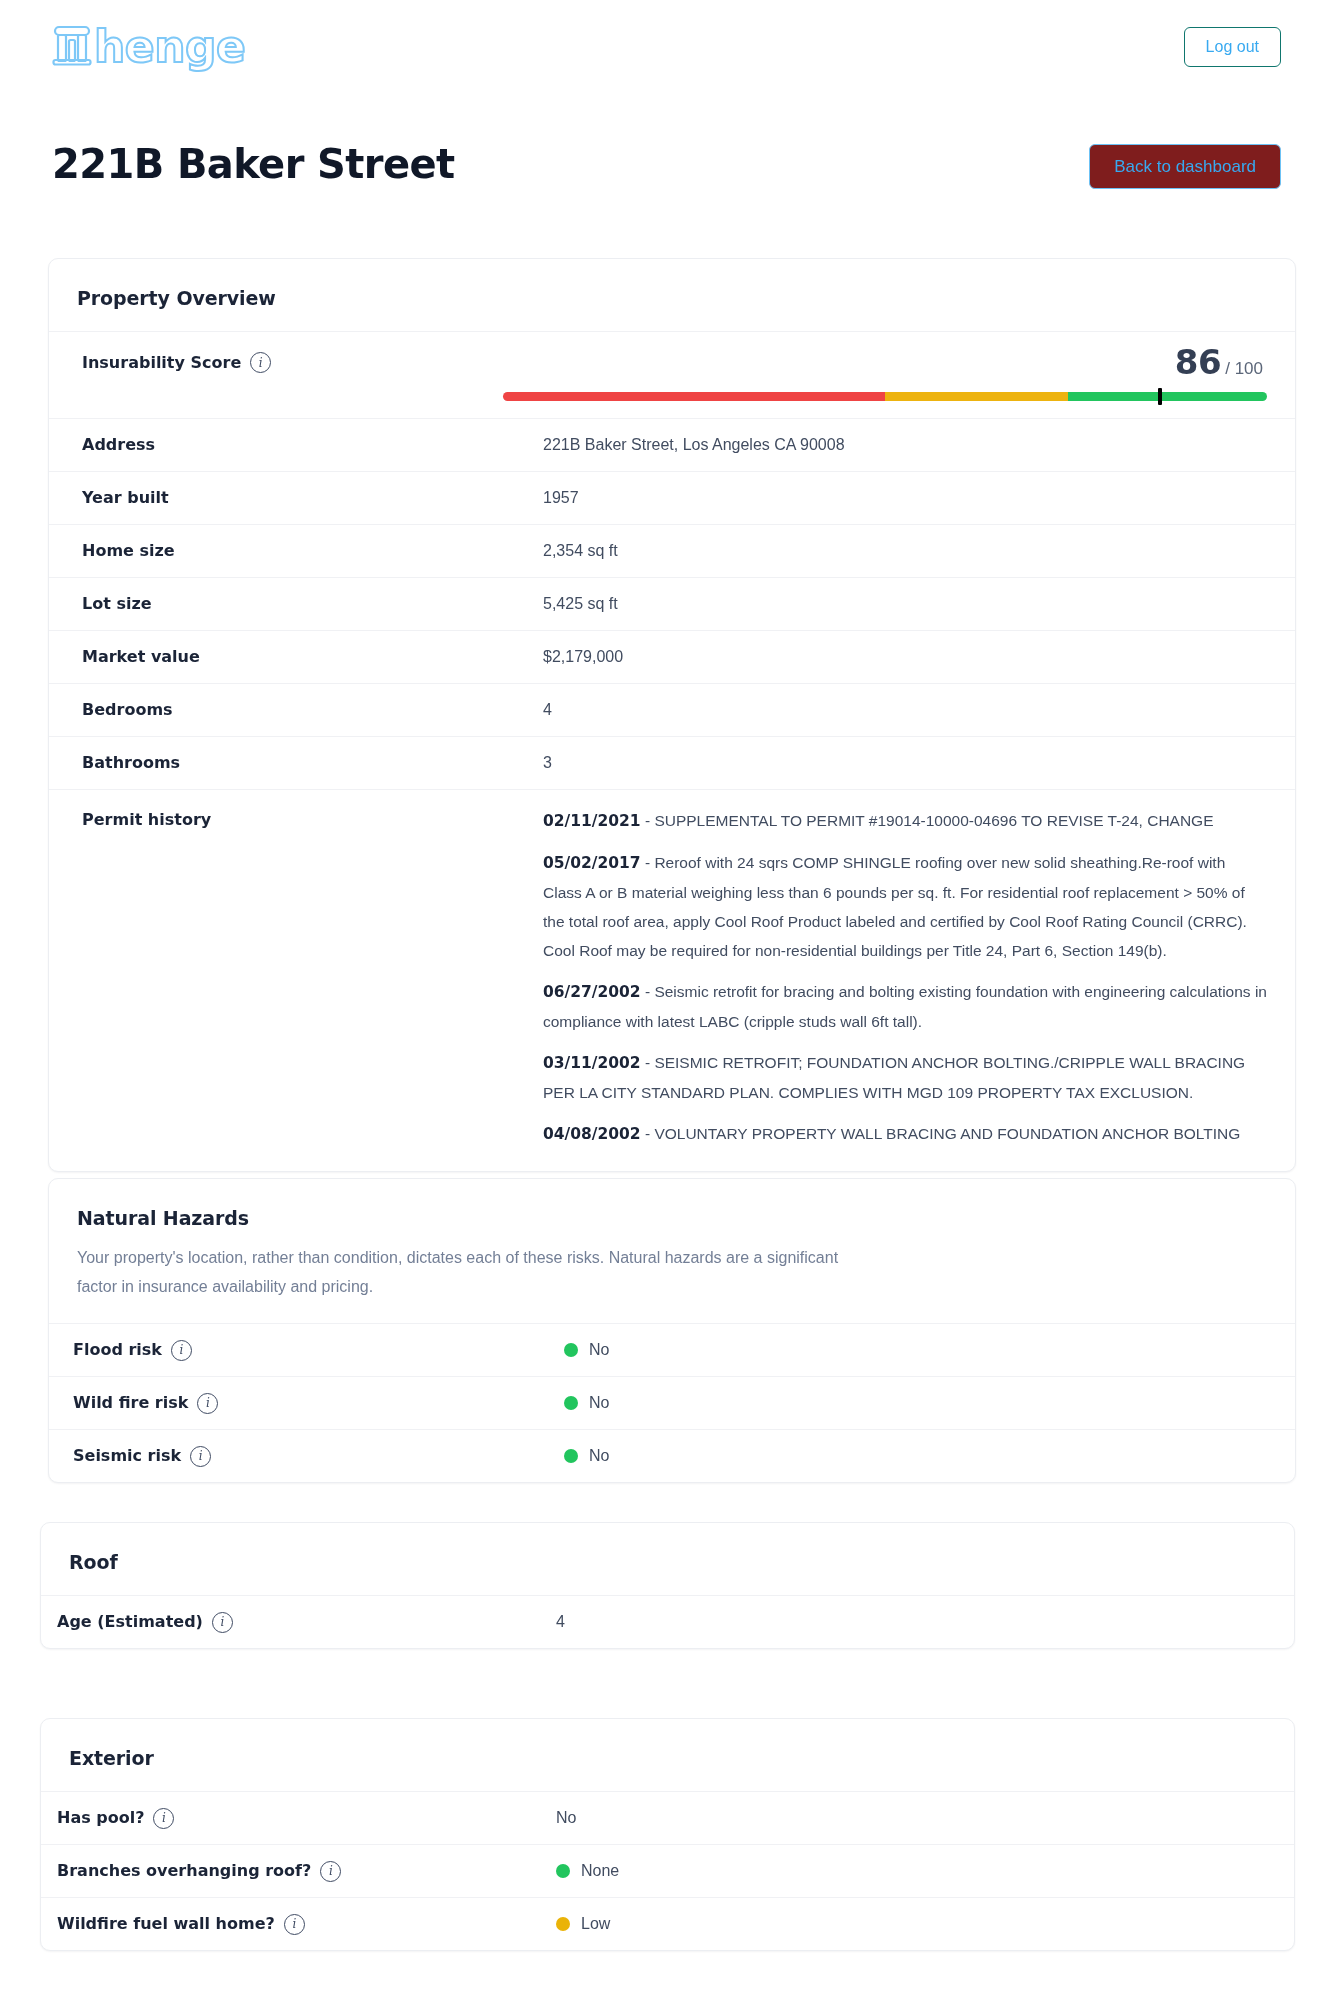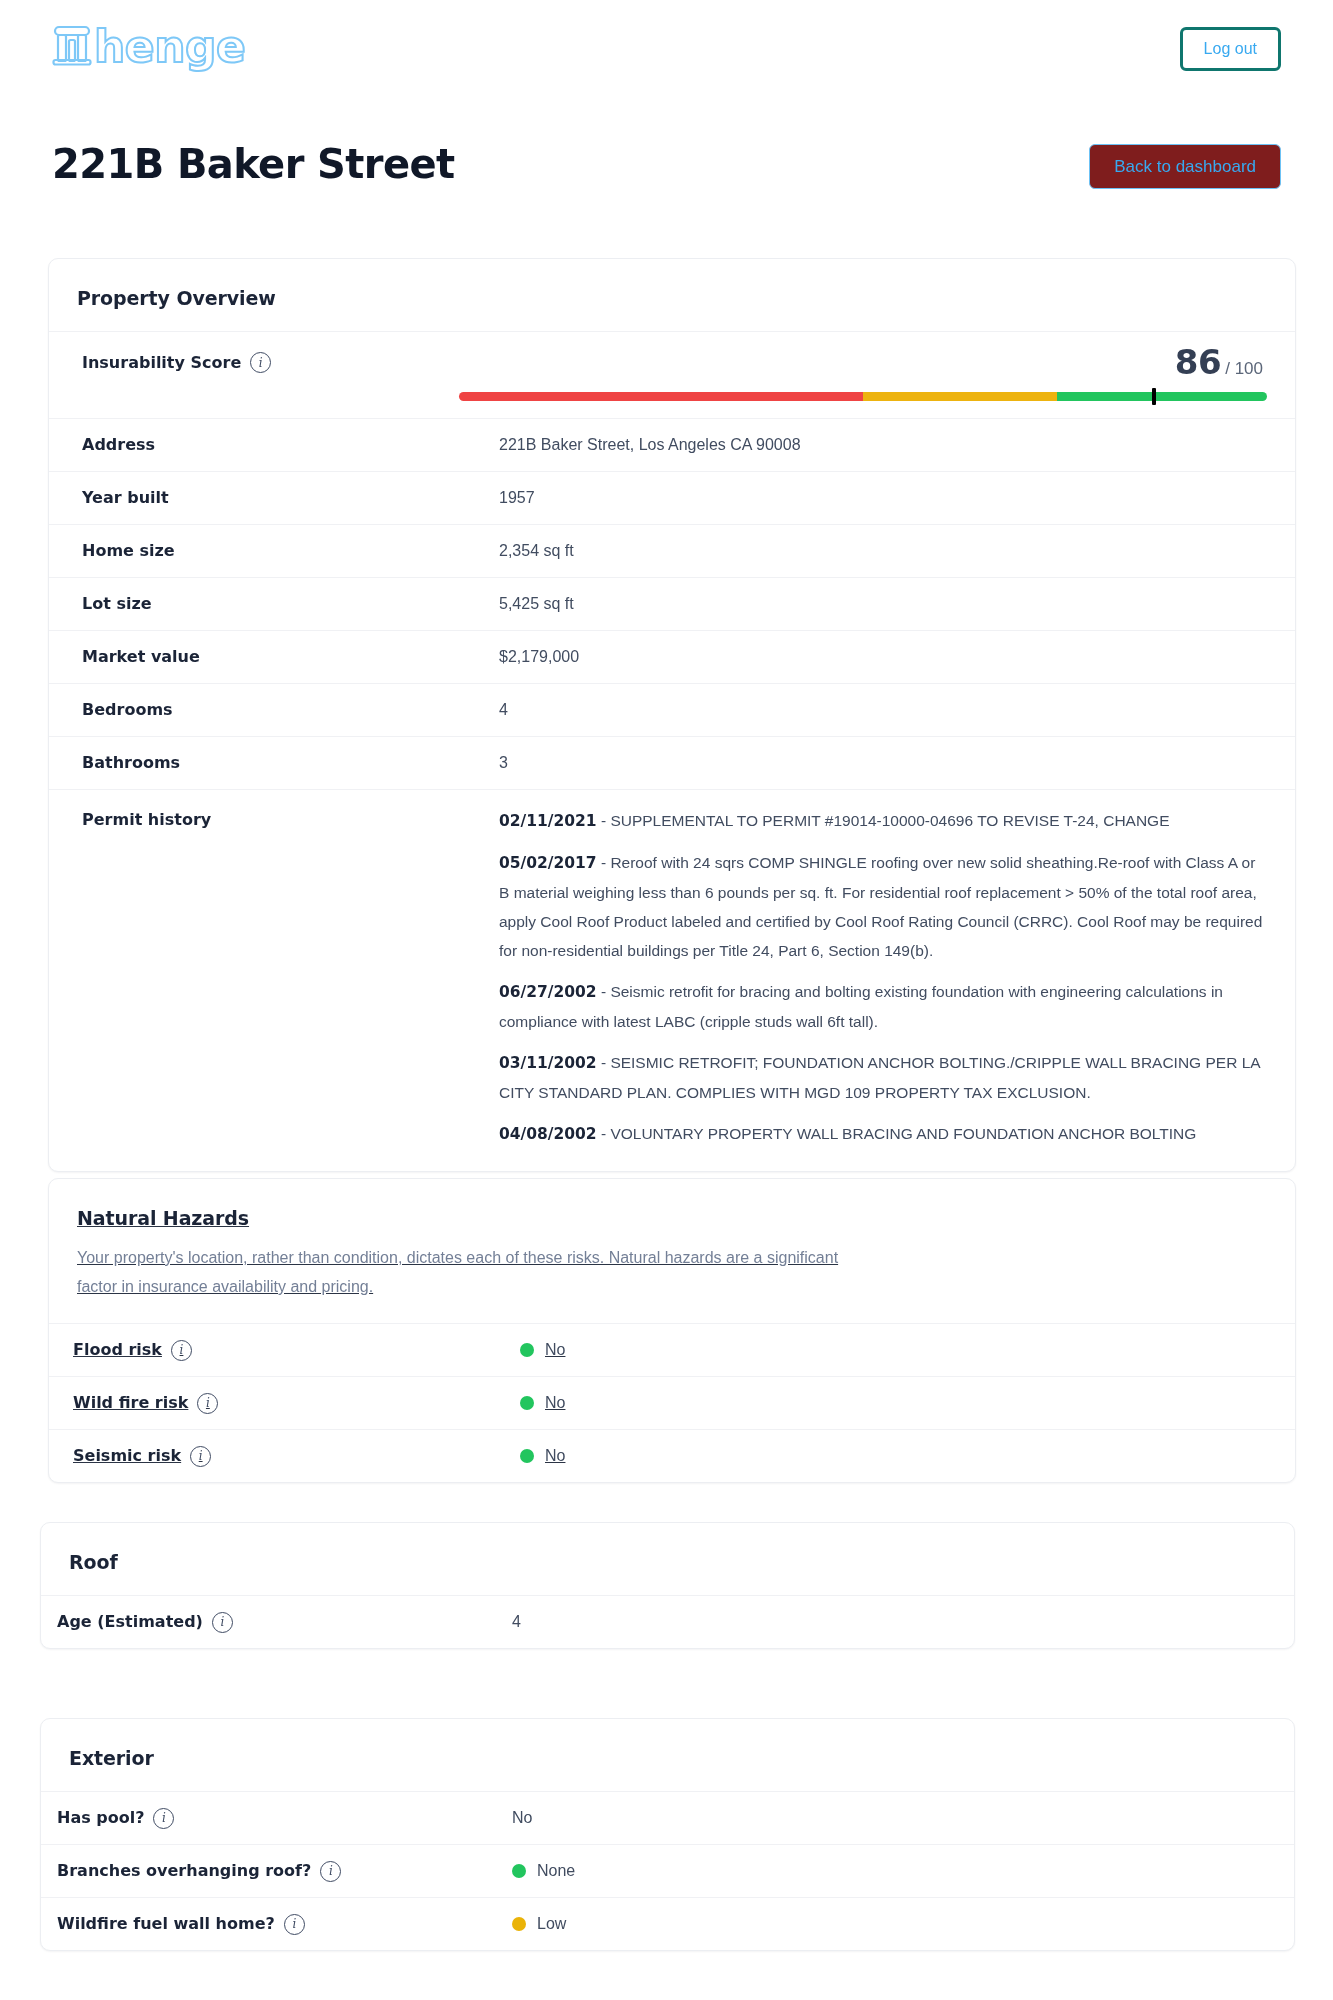--- a/index.html
+++ b/index.html
@@ -46,21 +46,21 @@
     color: #ffffff;
     -webkit-text-stroke: 2px #7ec8f7;
     text-stroke: 2px #7ec8f7;
     font-family: "DejaVu Sans", sans-serif;
   }
   .logout-btn {
     position: absolute;
     right: 52px;
     top: 27px;
     padding: 11px 21px;
-    border: 3px solid #0f766e;
+    border: 1px solid #0f766e;
     border-radius: 6px;
     background: #ffffff;
     color: #38a9f0;
     font-size: 16px;
     line-height: 1;
     cursor: pointer;
     font-family: "Liberation Sans", sans-serif;
   }
 
   
@@ -101,21 +101,21 @@
   
   .card {
     position: absolute;
     background: #ffffff;
     border: 1px solid #eceef2;
     border-radius: 10px;
     box-shadow: 0 1px 2px rgba(16,24,40,0.05);
     overflow: hidden;
   }
   #card-overview { left: 48px; top: 258px; width: 1246px; }
-  #card-hazards  { left: 48px; top: 1178px; width: 1246px; text-decoration: underline; }
+  #card-hazards  { left: 48px; top: 1178px; width: 1246px; }
   #card-roof     { left: 40px; top: 1522px; width: 1253px; }
   #card-exterior { left: 40px; top: 1718px; width: 1253px; }
 
   .card-head {
     padding: 28px 28px 22px 28px;
   }
   .card-title {
     margin: 0;
     font-size: 19px;
     font-weight: 700;
@@ -130,20 +130,21 @@
     color: #737f96;
     max-width: 790px;
   }
 
   
   .row {
     display: flex;
     align-items: flex-start;
     border-top: 1px solid #f0f1f4;
     min-height: 49px;
+    gap: 44px;
   }
   .row-label {
     flex: 0 0 auto;
     display: flex;
     align-items: center;
     gap: 9px;
     font-size: 16px;
     font-weight: 700;
     color: #1b2437;
     padding: 15px 0 15px 28px;

